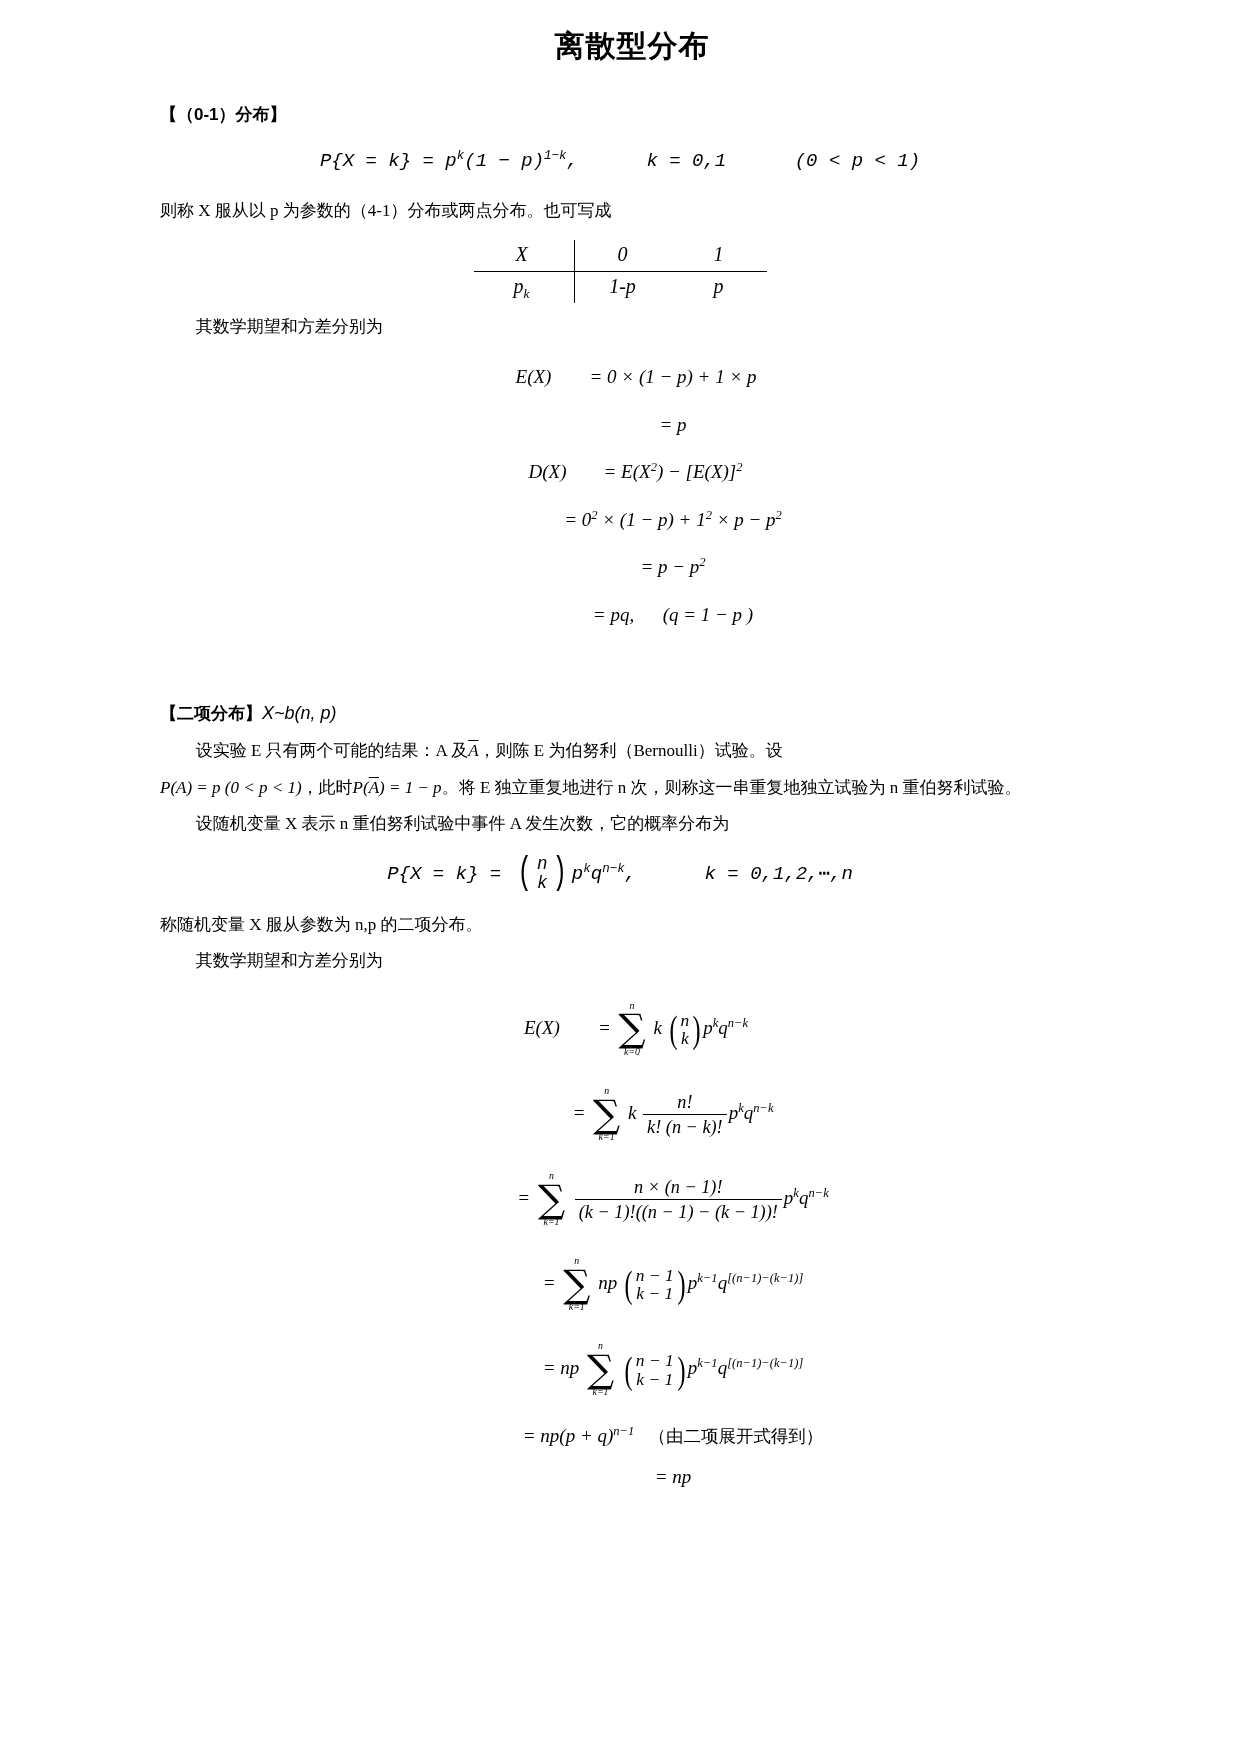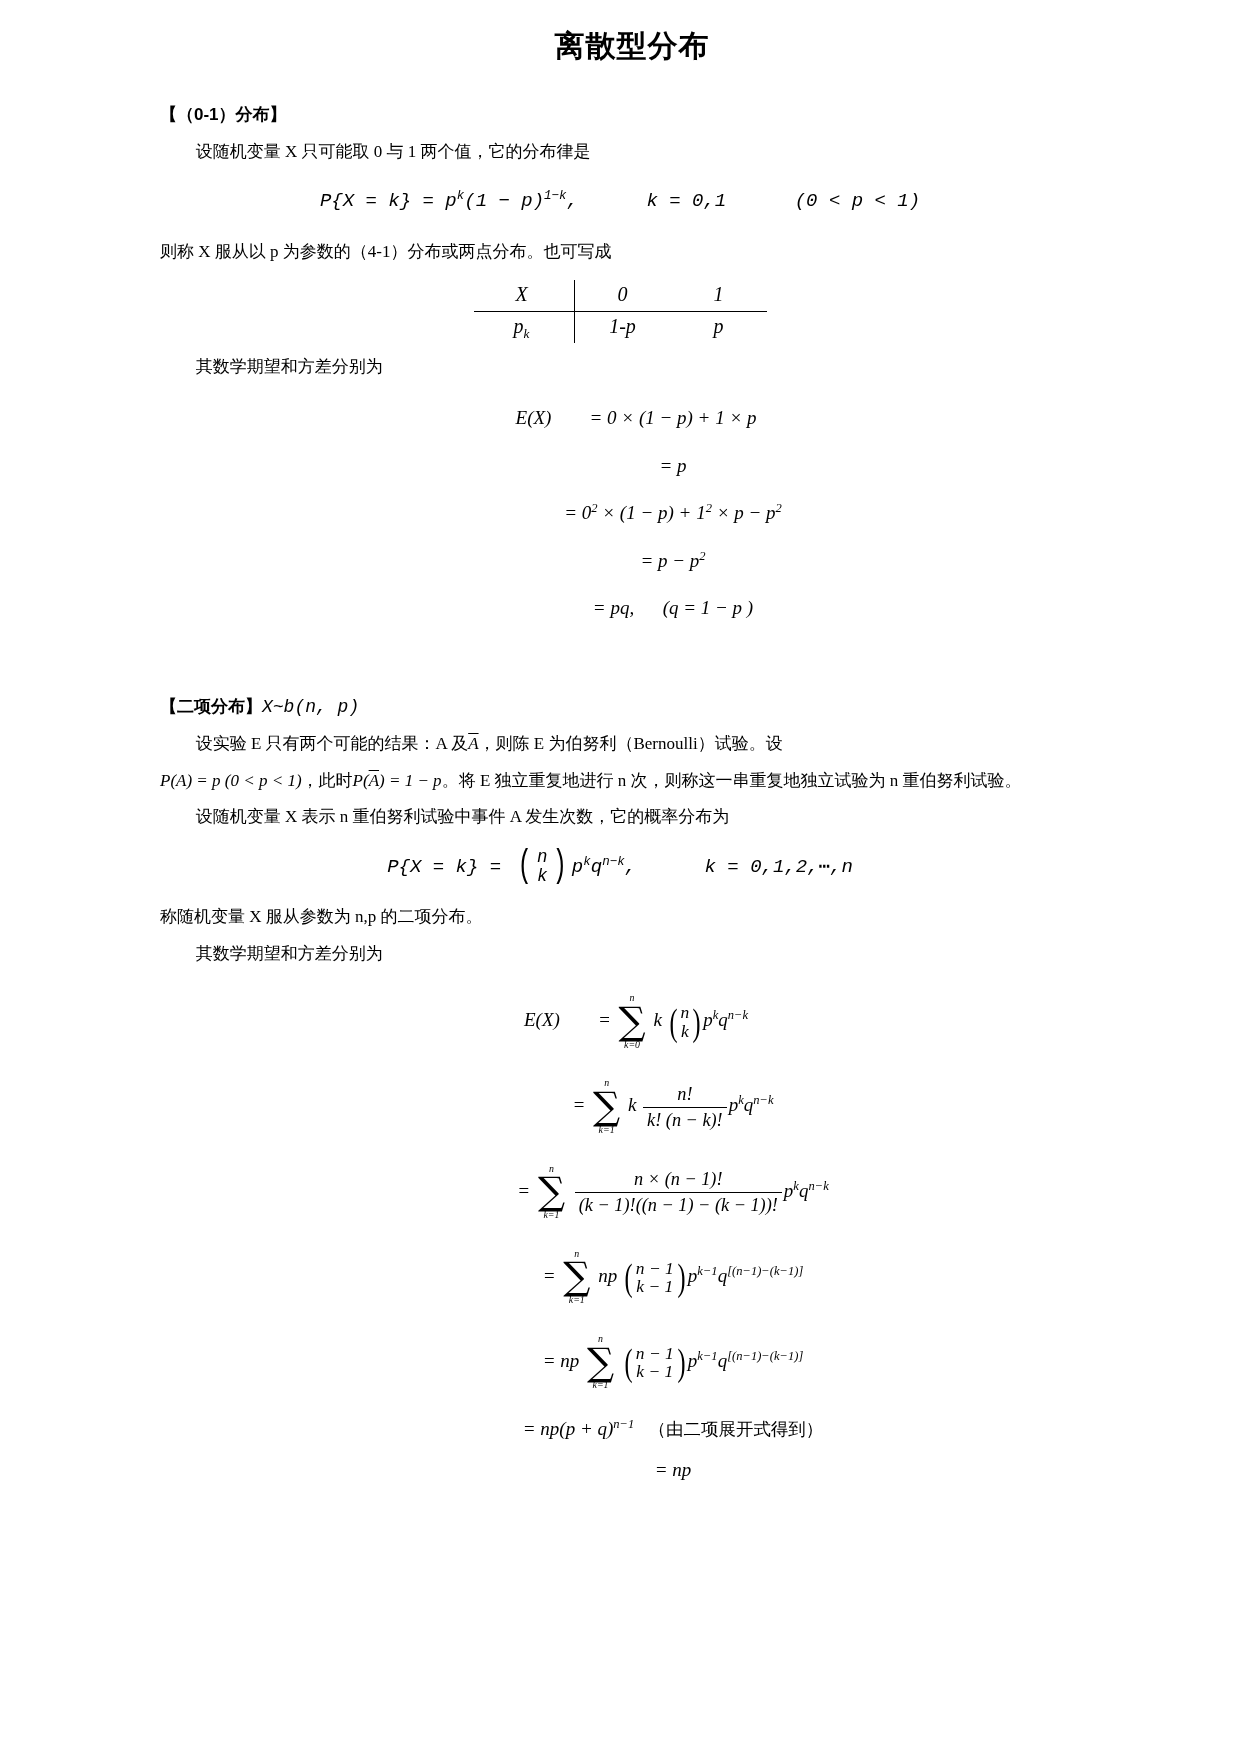--- a/index.html
+++ b/index.html
@@ -38,21 +38,21 @@
     padding-top: 26px;
   }
   .section-head {
     font-family: "Liberation Sans", "DejaVu Sans", sans-serif;
     font-weight: bold;
     font-size: 17px;
     margin: 0 0 4px 0;
     line-height: 1.7;
   }
   .section-head .math-inline {
-    font-family: Liberation Mono, monospace;
+    font-family: Liberation Sans, sans-serif;
     font-style: italic;
     font-weight: normal;
     font-size: 18px;
   }
   p.body-text {
     font-size: 17px;
     line-height: 2.15;
     margin: 0;
     text-align: justify;
     font-family: "Liberation Serif", "DejaVu Serif", serif;
@@ -193,21 +193,20 @@
 <div class="page">
 
   <h1 class="doc-title">离散型分布</h1>
 
   <div class="content">
 
     <div class="section-head">
       <span>【（0-1）分布】</span>
     </div>
 
-    <p class="body-text indent">设随机变量 X 只可能取 0 与 1 两个值，它的分布律是</p>
 
     <div class="math-block">
       <span class="math-line">
         <span>P{X = k} = p</span><sup>k</sup><span>(1 − p)</span><sup>1−k</sup><span>,</span>
         &nbsp;&nbsp;&nbsp;&nbsp;
         <span>k = 0,1</span>
         &nbsp;&nbsp;&nbsp;&nbsp;
         <span>(0 &lt; p &lt; 1)</span>
       </span>
     </div>
@@ -244,20 +243,27 @@
       </div>
 
       <div class="eqrow">
         <span class="lhs"></span>
         <span class="rhs">
           <span>=</span>
           <span>p</span>
         </span>
       </div>
 
+      <div class="eqrow">
+        <span class="lhs">D(X)</span>
+        <span class="rhs">
+          <span>=</span>
+          <span>E(X</span><sup>2</sup><span>) − [E(X)]</span><sup>2</sup>
+        </span>
+      </div>
 
       <div class="eqrow">
         <span class="lhs"></span>
         <span class="rhs">
           <span>=</span>
           <span>0</span><sup>2</sup><span> × (1 − p) + 1</span><sup>2</sup><span> × p − p</span><sup>2</sup>
         </span>
       </div>
 
       <div class="eqrow">

